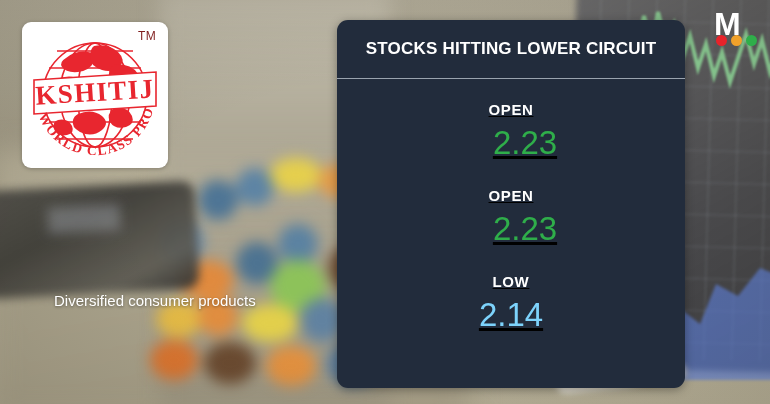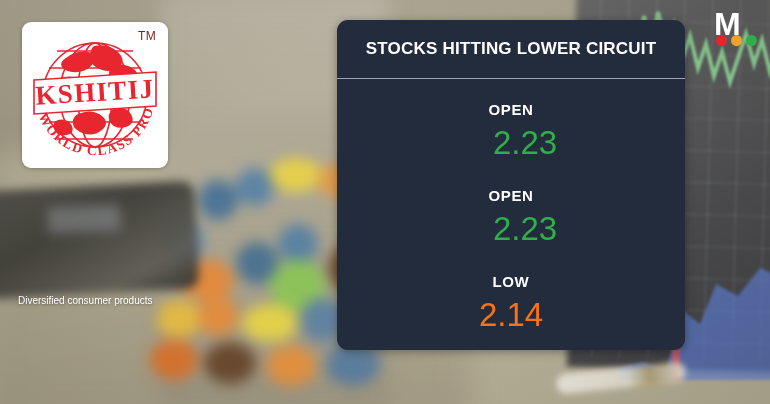--- a/index.html
+++ b/index.html
@@ -143,29 +143,30 @@
     display: flex;
     margin-top: 9px;
   }
   .meta-cap {
     width: 93px;
     flex: 0 0 93px;
     font-size: 15px;
     line-height: 22px;
   }
   .meta-sector {
-    font-size: 10px;
+    font-size: 15px;
     line-height: 22px;
+    margin-left: 36px;
   }
 
   
   .stats-card {
     position: absolute;
     left: 337px; top: 20px;
-    width: 348px; height: 330px;
+    width: 348px; height: 368px;
     background: #222c3c;
     border-radius: 11px;
     box-shadow: 0 2px 10px rgba(0,0,0,.35);
     overflow: hidden;
   }
   .card-title {
     height: 58px;
     line-height: 58px;
     text-align: center;
     color: #ffffff;
@@ -173,37 +174,38 @@
     font-weight: bold;
     letter-spacing: .2px;
     border-bottom: 1px solid #9aa3ae;
   }
   .card-body {
     padding-top: 21px;
   }
   .stat {
     text-align: center;
     margin-bottom: 22px;
+    text-decoration: underline;
   }
   .stat:last-child { margin-bottom: 17px; }
   .stat-label {
     color: #ffffff;
     font-size: 15px;
     font-weight: bold;
     letter-spacing: .6px;
     line-height: 20px;
   }
   .stat-value {
     font-size: 33px;
     font-weight: normal;
     line-height: 42px;
     margin-top: 2px;
   }
   .v-up   { color: #2fae4a; padding-left: 28px; }
-  .v-down { color: #f97316; }
+  .v-down { color: #7dd3fc; }
 
   
   .mc-logo {
     position: absolute;
     right: 8px; top: 8px;
     width: 52px; height: 44px;
   }
   .mc-dots {
     position: absolute;
     left: 6px; top: 27px;

